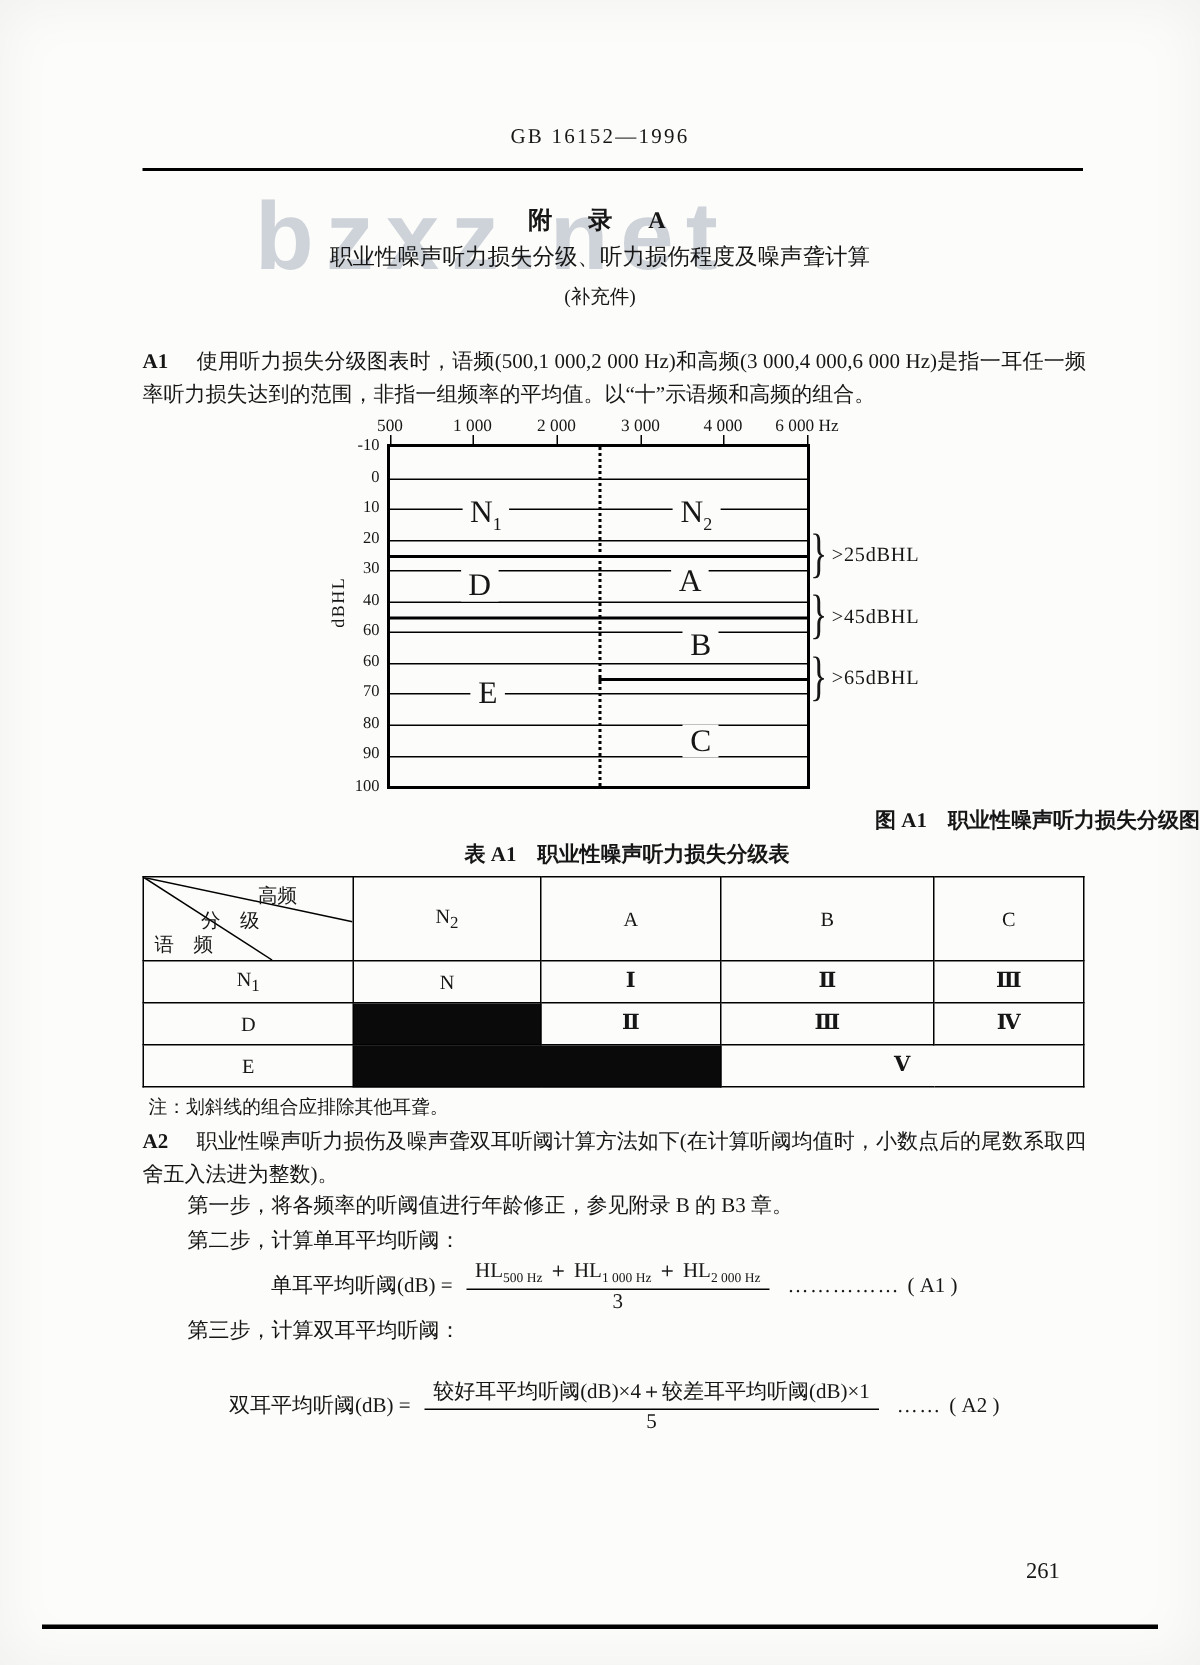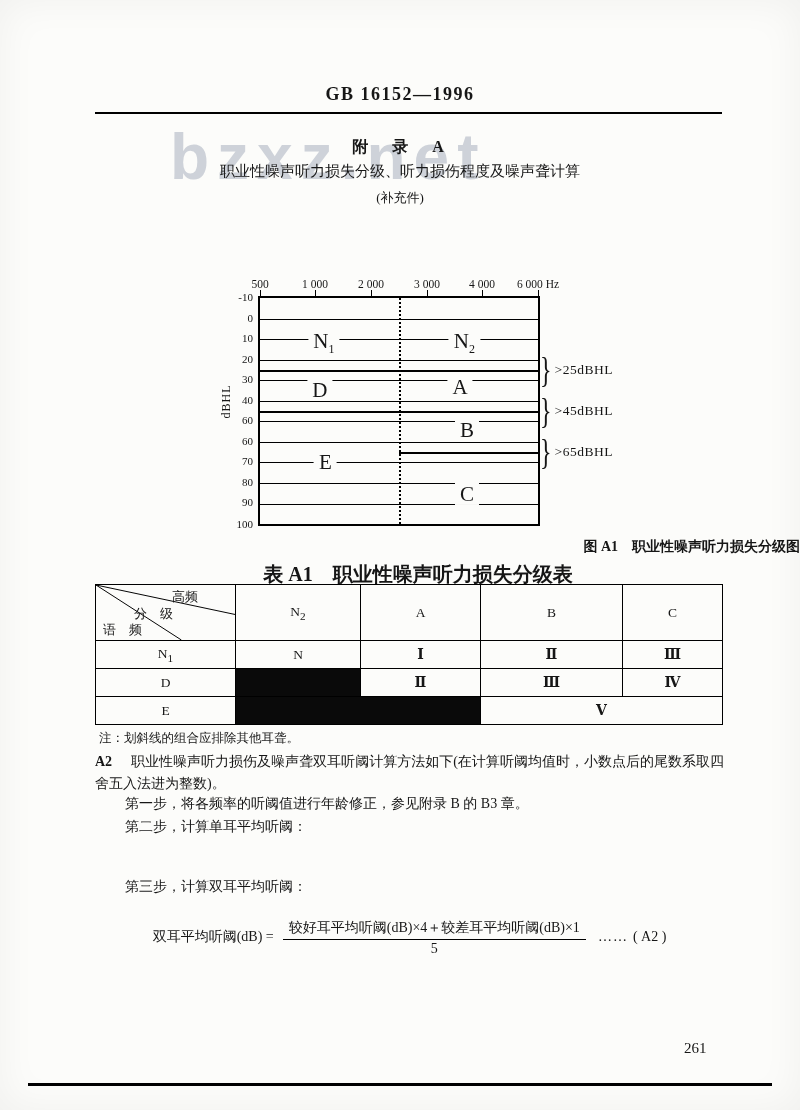--- a/index.html
+++ b/index.html
@@ -6,21 +6,21 @@
   html,body { margin:0; padding:0; background:#d8d8d8; }
   .page {
     position:relative; width:800px; height:1110px; margin:0 auto;
     background:#fcfcfa; color:#161616; overflow:hidden;
     font-family:"Liberation Serif","DejaVu Serif",serif;
     box-shadow: inset 0 0 40px rgba(0,0,0,0.05);
   }
 
   
   .std-code { position:absolute; top:84px; left:0; right:0; text-align:center;
-              font-size:18px; font-weight:bold; letter-spacing:1.5px; }
+              font-size:14px; font-weight:normal; letter-spacing:1.5px; }
   .header-rule { position:absolute; top:112px; left:95px; width:627px; height:2px; background:#000; }
 
   .watermark { position:absolute; top:120px; left:170px;
                font-family:"Liberation Sans","DejaVu Sans",sans-serif;
                font-size:64px; font-weight:bold; letter-spacing:8px;
                color:rgba(150,160,178,0.45); z-index:0; user-select:none; }
 
   
   .t-appendix { position:absolute; top:137px; left:0; right:0; text-align:center;
                 font-size:16px; font-weight:bold; letter-spacing:4px; z-index:1; }
@@ -53,21 +53,21 @@
   .region sub { font-size:12px; }
   .brace-group { position:absolute; left:100%; margin-left:2px; transform:translateY(-50%);
                  display:flex; align-items:center; white-space:nowrap; }
   .brace { display:inline-block; font-size:24px; line-height:1; transform:scaleY(1.5);
            margin-right:3px; font-weight:400; }
   .brace-label { font-size:13.5px; font-weight:normal; letter-spacing:0.5px; }
 
   .fig-caption { position:absolute; top:538px; left:0; right:0; text-align:right;
                  font-size:14px; font-weight:bold; z-index:1; }
   .tab-caption { position:absolute; top:561px; left:0; right:0; text-align:center;
-                 font-size:20px; font-weight:bold; z-index:1;padding-left:36px; }
+                 font-size:14px; font-weight:bold; z-index:1;padding-left:36px; }
 
   
   .grade-table { position:absolute; top:584px; left:95px; width:627px;
                  border-collapse:collapse; table-layout:fixed; font-size:13.5px; z-index:1; }
   .grade-table td { border:1.5px solid #000; text-align:center; vertical-align:middle;
                     padding:0; height:28px; }
   .grade-table tr.hdr td { height:56px;margin-top:43px; }
   .corner { position:relative; }
   .corner svg { position:absolute; left:0; top:0; width:100%; height:100%; }
   .corner .ct { position:absolute; top:3px;  left:76px; font-size:13px; }
@@ -103,20 +103,21 @@
 <div class="page">
 
   <div class="std-code">GB 16152—1996</div>
   <div class="header-rule"></div>
   <div class="watermark">bzxz.net</div>
 
   <div class="t-appendix">附　录　A</div>
   <div class="t-main">职业性噪声听力损失分级、听力损伤程度及噪声聋计算</div>
   <div class="t-sub">(补充件)</div>
 
+  <p class="para a1"><b class="clause-label">A1</b><span>使用听力损失分级图表时，语频(500,1 000,2 000 Hz)和高频(3 000,4 000,6 000 Hz)是指一耳任一频率听力损失达到的范围，非指一组频率的平均值。以“十”示语频和高频的组合。</span></p>
 
   <div class="chart">
     <span class="xtick" style="left:57px">500</span>
     <span class="xtick" style="left:112px">1 000</span>
     <span class="xtick" style="left:168px">2 000</span>
     <span class="xtick" style="left:224px">3 000</span>
     <span class="xtick" style="left:279px">4 000</span>
     <span class="xtick" style="left:335px">6 000 Hz</span>
 
     <i class="tickmark" style="left:57px"></i>
@@ -229,20 +230,23 @@
   </tbody>
     </table>
 
   <div class="note">注：划斜线的组合应排除其他耳聋。</div>
 
   <p class="para a2"><b class="clause-label">A2</b><span>职业性噪声听力损伤及噪声聋双耳听阈计算方法如下(在计算听阈均值时，小数点后的尾数系取四舍五入法进为整数)。</span></p>
 
   <div class="step s1">第一步，将各频率的听阈值进行年龄修正，参见附录 B 的 B3 章。</div>
   <div class="step s2">第二步，计算单耳平均听阈：</div>
 
+  <div class="formula f1">
+    <span class="f-lhs">单耳平均听阈(dB) =</span><span class="frac"><span class="num"><span>HL</span><sub>500 Hz</sub> <span>＋</span> <span>HL</span><sub>1 000 Hz</sub> <span>＋</span> <span>HL</span><sub>2 000 Hz</sub></span><span class="den">3</span></span><span class="f-dots">……………</span><span class="f-tag">( A1 )</span>
+  </div>
 
   <div class="step s3">第三步，计算双耳平均听阈：</div>
 
   <div class="formula f2">
     <span class="f-lhs">双耳平均听阈(dB) =</span><span class="frac"><span class="num">较好耳平均听阈(dB)×4＋较差耳平均听阈(dB)×1</span><span class="den">5</span></span><span class="f-dots">……</span><span class="f-tag">( A2 )</span>
   </div>
 
   <div class="pageno">261</div>
   <div class="bottom-rule"></div>
 

